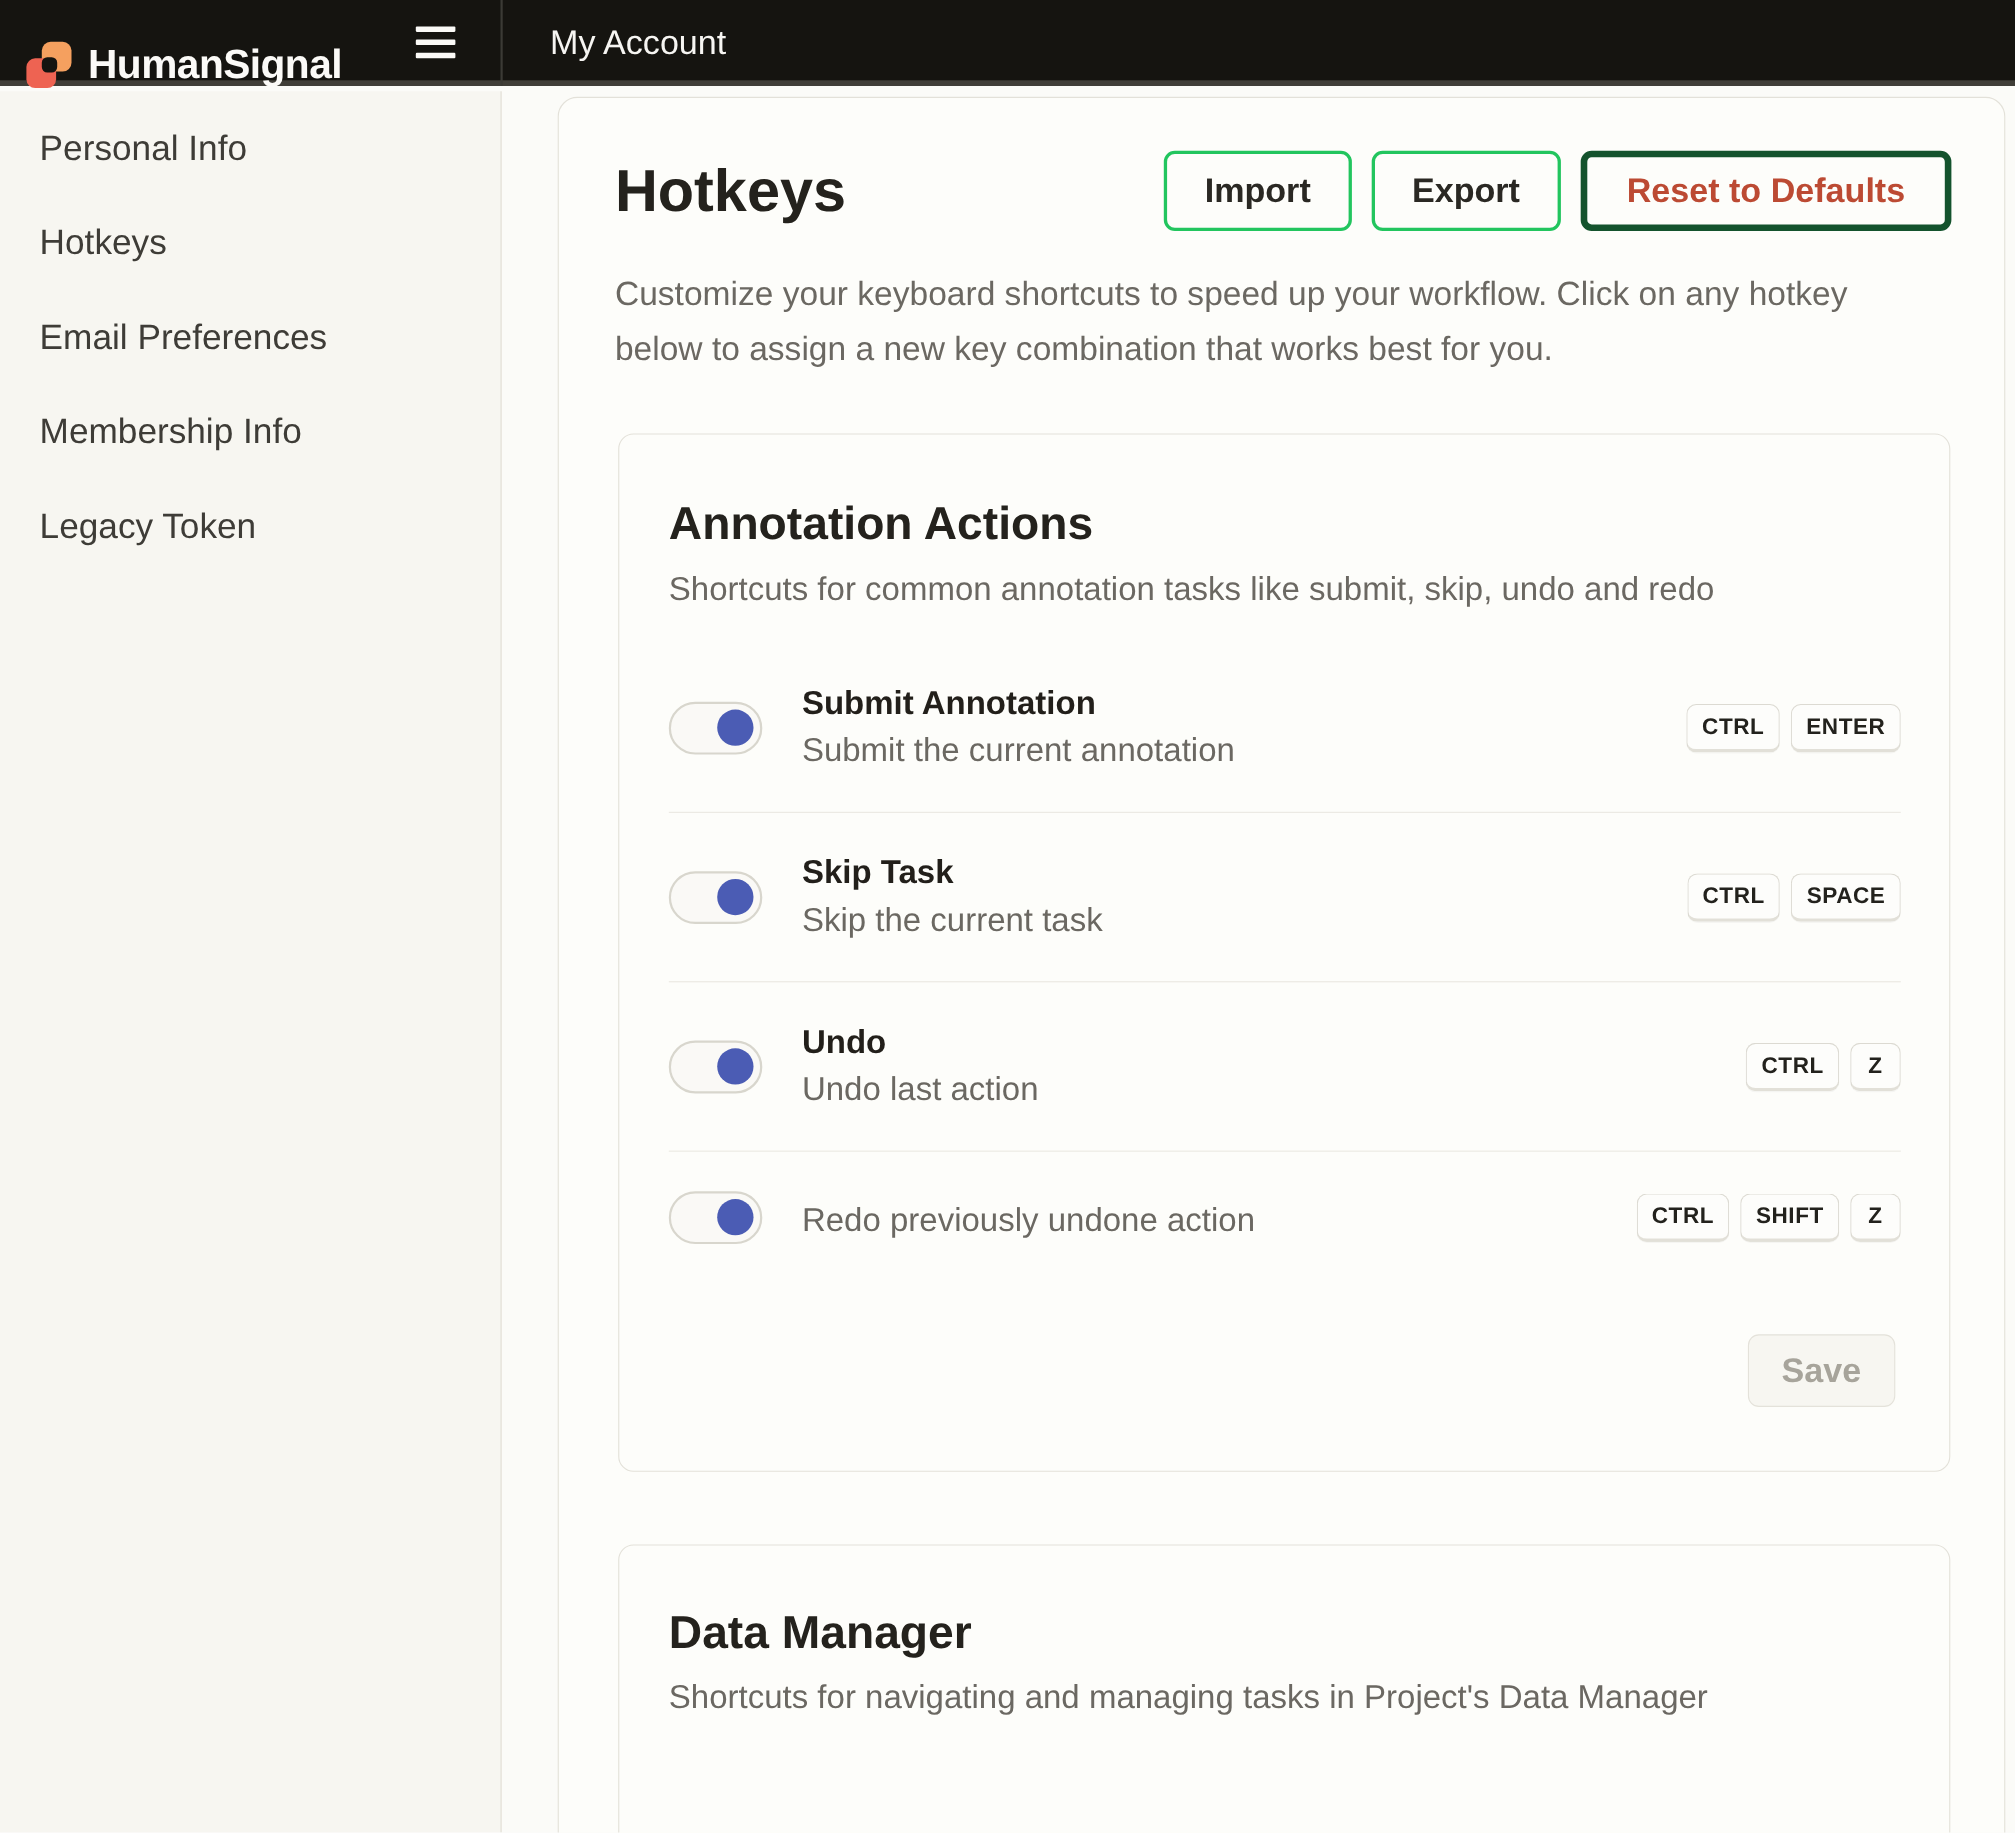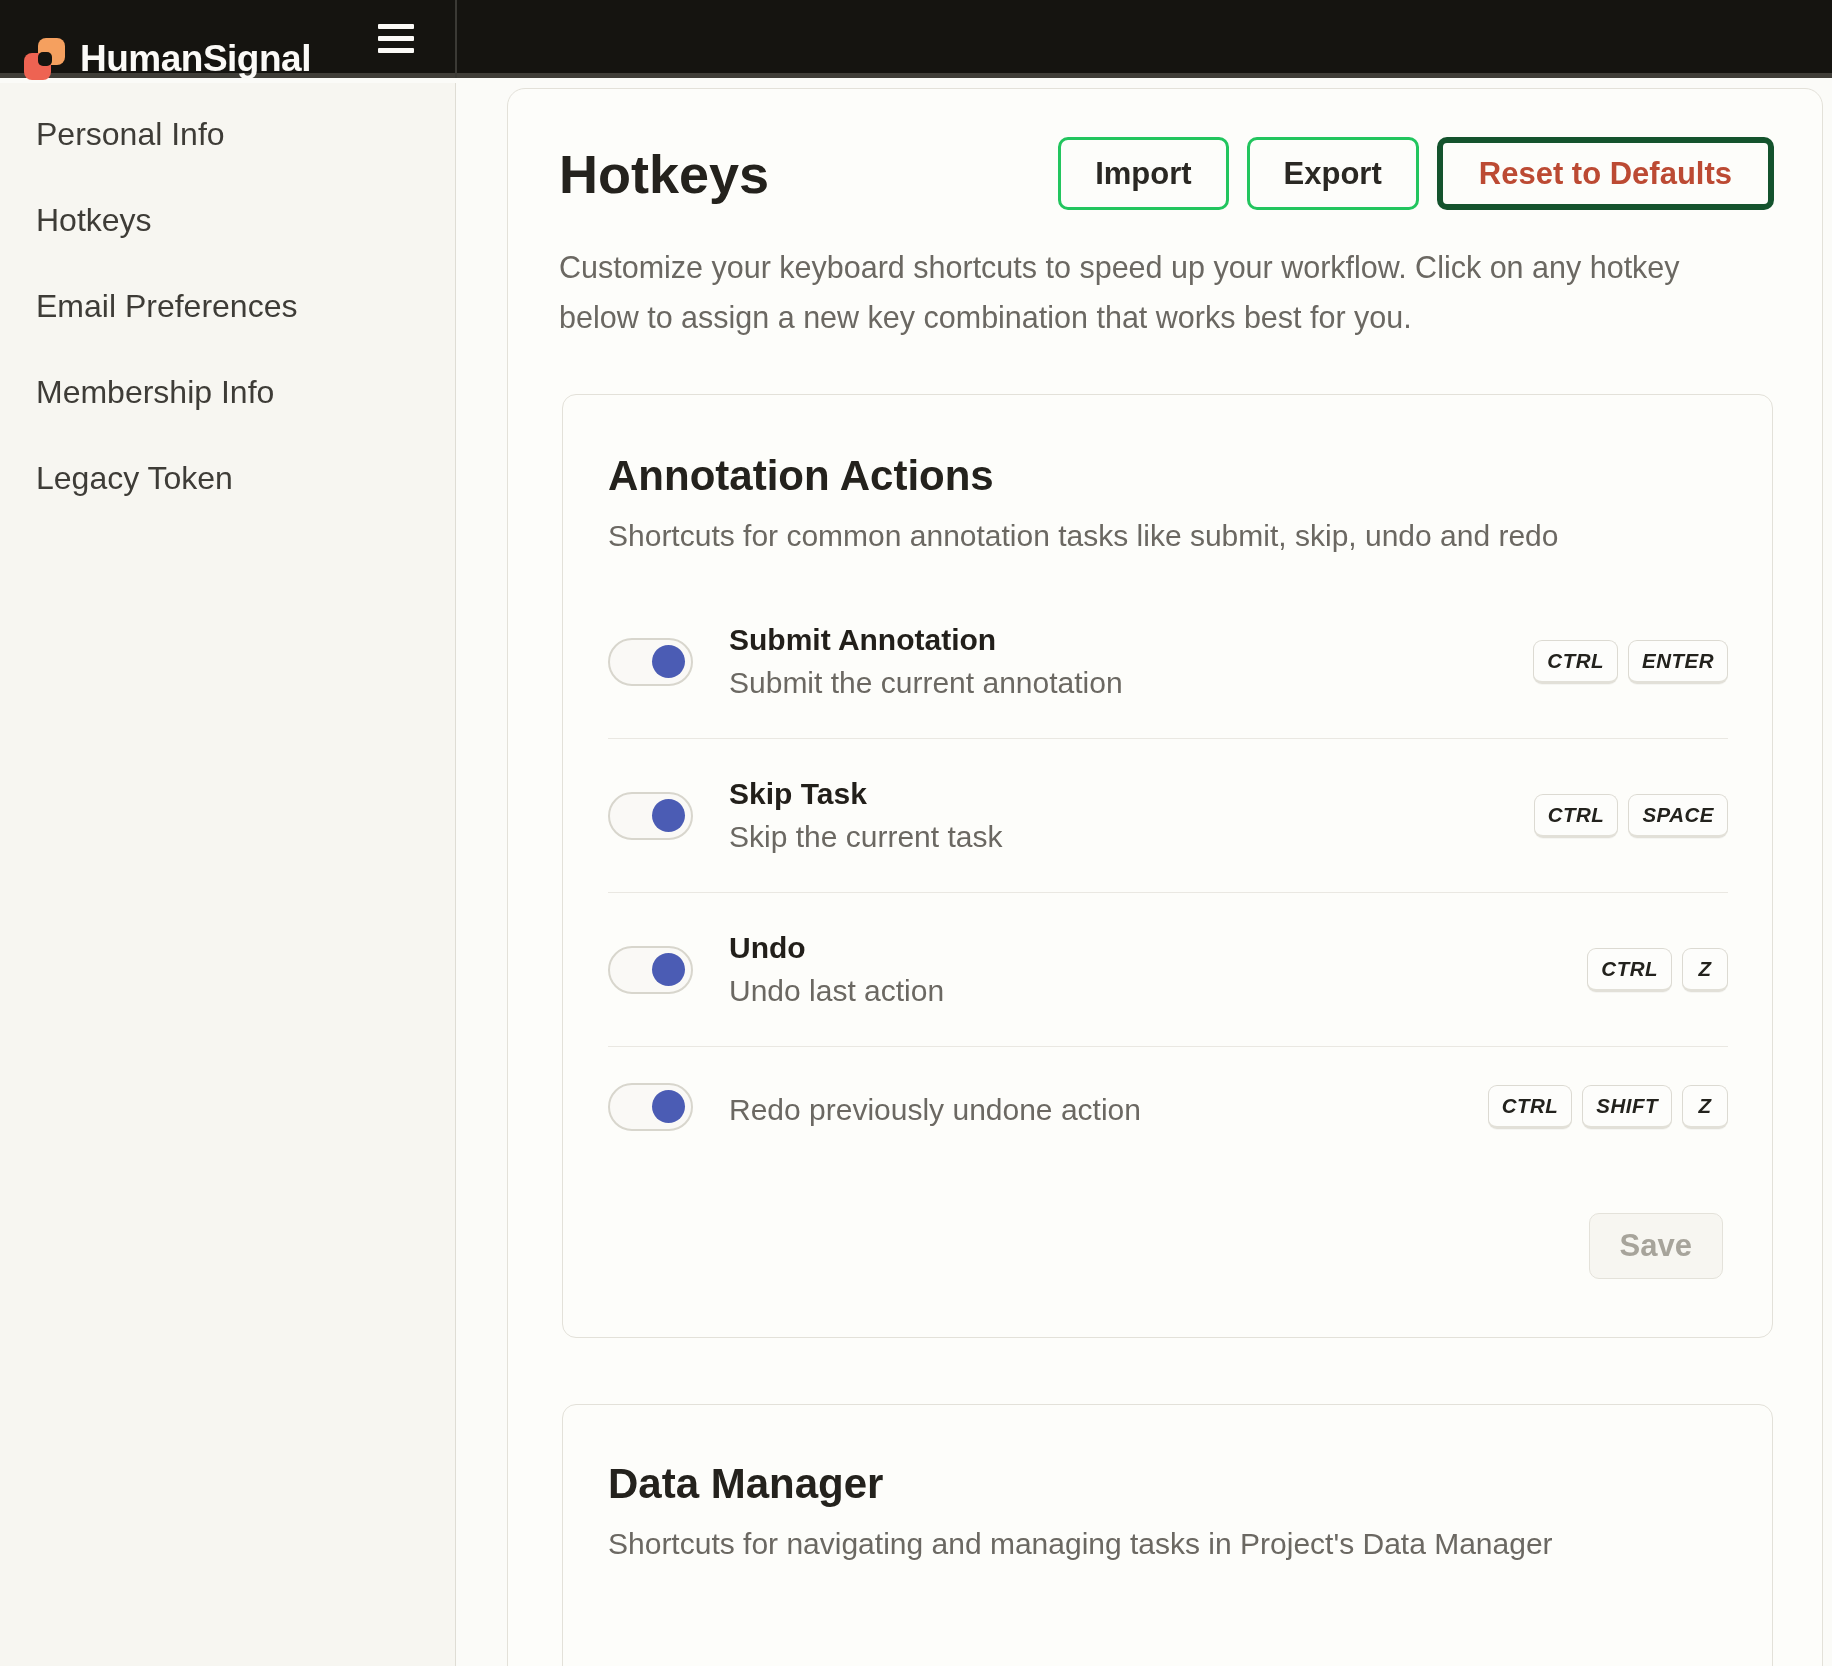--- a/index.html
+++ b/index.html
@@ -85,21 +85,21 @@
     border-radius:50%; background:#4b5cb4;
   }
   .hk-text .hk-title { font-size:30px; line-height:38px; font-weight:700; color:#221f1a; }
   .hk-text .hk-sub   { margin-top:5px; font-size:30px; line-height:38px; color:#6b6862; }
   .keys { margin-left:auto; display:flex; gap:10px; }
   .key {
     min-width:46px; height:44px; padding:0 13px;
     display:flex; align-items:center; justify-content:center;
     background:#fdfdfb; border:1px solid #dcdad2; border-bottom:3px solid #e2e0d8;
     border-radius:9px; box-shadow:0 1px 0 rgba(0,0,0,0.03);
-    font-size:20.5px; font-weight:700; letter-spacing:0.5px; color:#23221d; cursor:pointer;font-style:italic;
+    font-size:20.5px; font-weight:700; letter-spacing:0.5px; color:#23221d; cursor:pointer;
   }
   .save-row { display:flex; justify-content:flex-end; padding:46px 49px 58px 0; }
   .btn.save { color:#a7a49b; background:#f7f6f1; border:1px solid #e4e2da; height:66px; padding:0 30px; }
 
   .section-card.second { margin-top:66px; height:420px; }
   .section-card.second .section-head { padding-top:54px; }
 </style>
 </head>
 <body>
 
@@ -111,20 +111,21 @@
       <span class="logo-notch"></span>
     </span>
     <span class="brand-text">HumanSignal</span>
   </div>
   <div class="hamburger">
     <span></span>
       <span></span>
       <span></span>
   </div>
   <div class="topbar-divider"></div>
+  <div class="page-title">My Account</div>
 </div>
 
 <nav class="sidebar">
   <ul>
     <li>Personal Info</li>
     <li>Hotkeys</li>
     <li>Email Preferences</li>
     <li>Membership Info</li>
     <li>Legacy Token</li>
   </ul>

